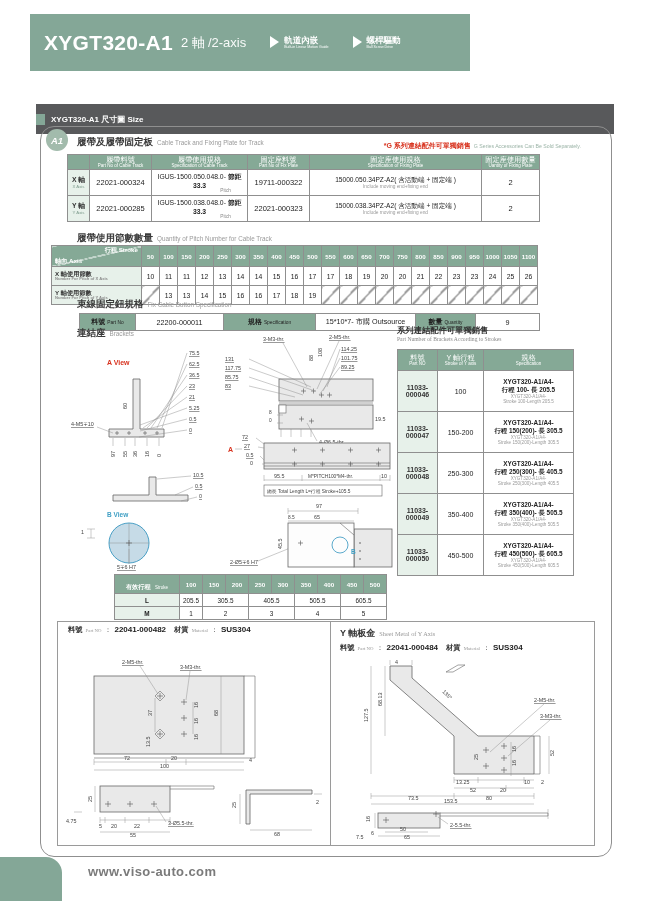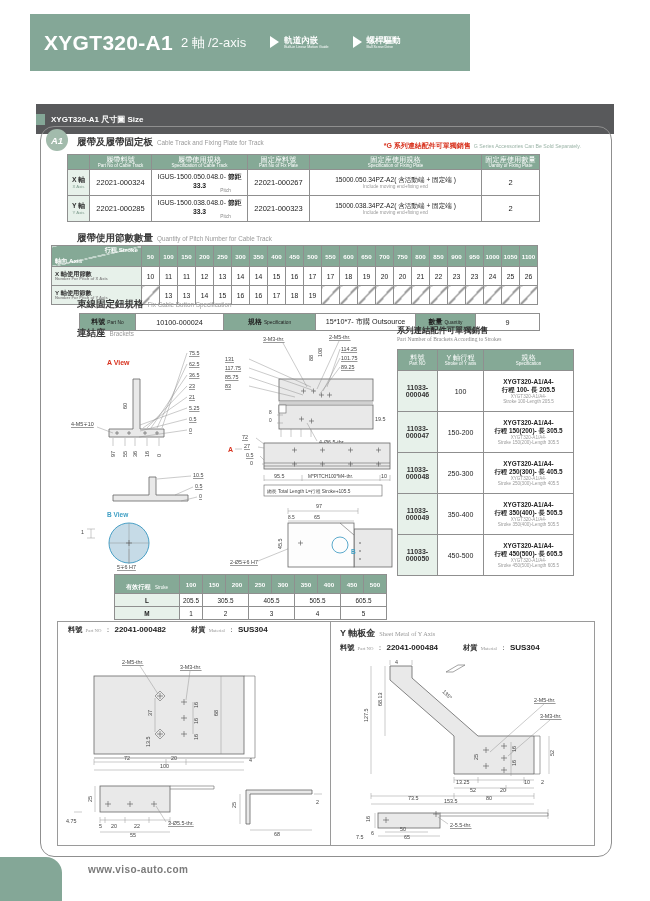--- a/index.html
+++ b/index.html
@@ -85,35 +85,35 @@
   .shx{left:16px;top:494px;width:274px;height:225px;}
   .shy{left:289px;top:494px;width:265px;height:225px;border-left:none;}
   .sh-title{display:flex;align-items:baseline;gap:4px;padding:5px 0 0 10px;}
   .sh-cn{font-size:9px;font-weight:bold;color:#333;}
   .sh-en{font-size:6.3px;color:#999;font-family:"Liberation Serif",serif;}
   .sh-part{display:flex;align-items:baseline;gap:3px;padding:3px 0 0 10px;}
   .pl-cn{font-size:7.3px;font-weight:bold;color:#333;}
   .pl-en{font-size:4.8px;color:#999;font-family:"Liberation Serif",serif;}
   .pl-col{font-size:7px;}
   .pl-val{font-size:8px;font-weight:bold;color:#222;}
-  .matgrp{margin-left:22px;display:flex;align-items:baseline;gap:3px;}
+  .matgrp{margin-left:5px;display:flex;align-items:baseline;gap:3px;}
   
   .dwp{position:absolute;}
   svg text{font-family:"Liberation Sans",sans-serif;font-size:5.4px;fill:#444;}
   svg .u{text-decoration:underline;}
   svg .red{fill:#d8331f;font-weight:bold;font-size:7px;}
   svg .blue{fill:#3f9fc4;font-weight:bold;font-size:6.5px;}
   svg .f5{font-size:4.8px;}
   .shape{fill:#e9e9e9;stroke:#666;stroke-width:0.8;}
   .thin{stroke:#666;stroke-width:0.6;fill:none;}
   .ln{stroke:#8a8a8a;stroke-width:0.45;fill:none;}
   .xm{stroke:#555;stroke-width:0.6;fill:none;}
   
   .fshape{position:absolute;left:-14px;top:857px;width:76px;height:60px;background:#84a797;border-radius:16px;}
-  .furl{position:absolute;left:88px;top:864px;font-size:10px;font-weight:bold;color:#7a7a7a;letter-spacing:.4px;}
+  .furl{position:absolute;left:88px;top:864px;font-size:13px;font-weight:bold;color:#7a7a7a;letter-spacing:.4px;}
 </style>
 </head>
 <body>
 
 <div class="page">
 
   <div class="hdr">
     <span class="model">XYGT320-A1</span>
     <span class="axis-cn">2 軸</span>
     <span class="axis-en">/2-axis</span>
@@ -186,21 +186,21 @@
       <tr>
         <td class="axis">
               <span class="acn">X 軸</span>
               <span class="aen">X Axis</span>
             </td>
         <td>22021-000324</td>
         <td>
               <div class="specline"><span>IGUS-1500.050.048.0-</span><b>節距 33.3</b></div>
               <span class="pen">Pitch</span>
             </td>
-        <td>22021-000267</td>
+        <td>19711-000322</td>
         <td>
               <span class="fcn">15000.050.34PZ-A2( 含活動端 + 固定端 )</span>
               <span class="fen">Include moving end+fixing end</span>
             </td>
         <td>2</td>
       </tr>
       <tr>
         <td class="axis">
               <span class="acn">Y 軸</span>
               <span class="aen">Y Axis</span>
@@ -328,21 +328,21 @@
           <col style="width:56px">
           <col style="width:88px">
           <col style="width:92px">
           <col style="width:100px">
           <col style="width:60px">
           <col style="width:64px">
         </colgroup>
       <tbody>
           <tr>
         <td class="gh"><span class="lcn">料號</span> <span class="len">Part No</span></td>
-        <td>10100-000024</td>
+        <td>22200-000011</td>
         <td class="gh"><span class="lcn">規格</span> <span class="len">Specification</span></td>
         <td>15*10*7- 市購 Outsource</td>
         <td class="gh"><span class="lcn">數量</span> <span class="len">Quantity</span></td>
         <td>9</td>
       </tr>
     </tbody>
       </table>
 
     <div class="ttl" style="left:36px;top:200px">
       <b>連結座</b>

